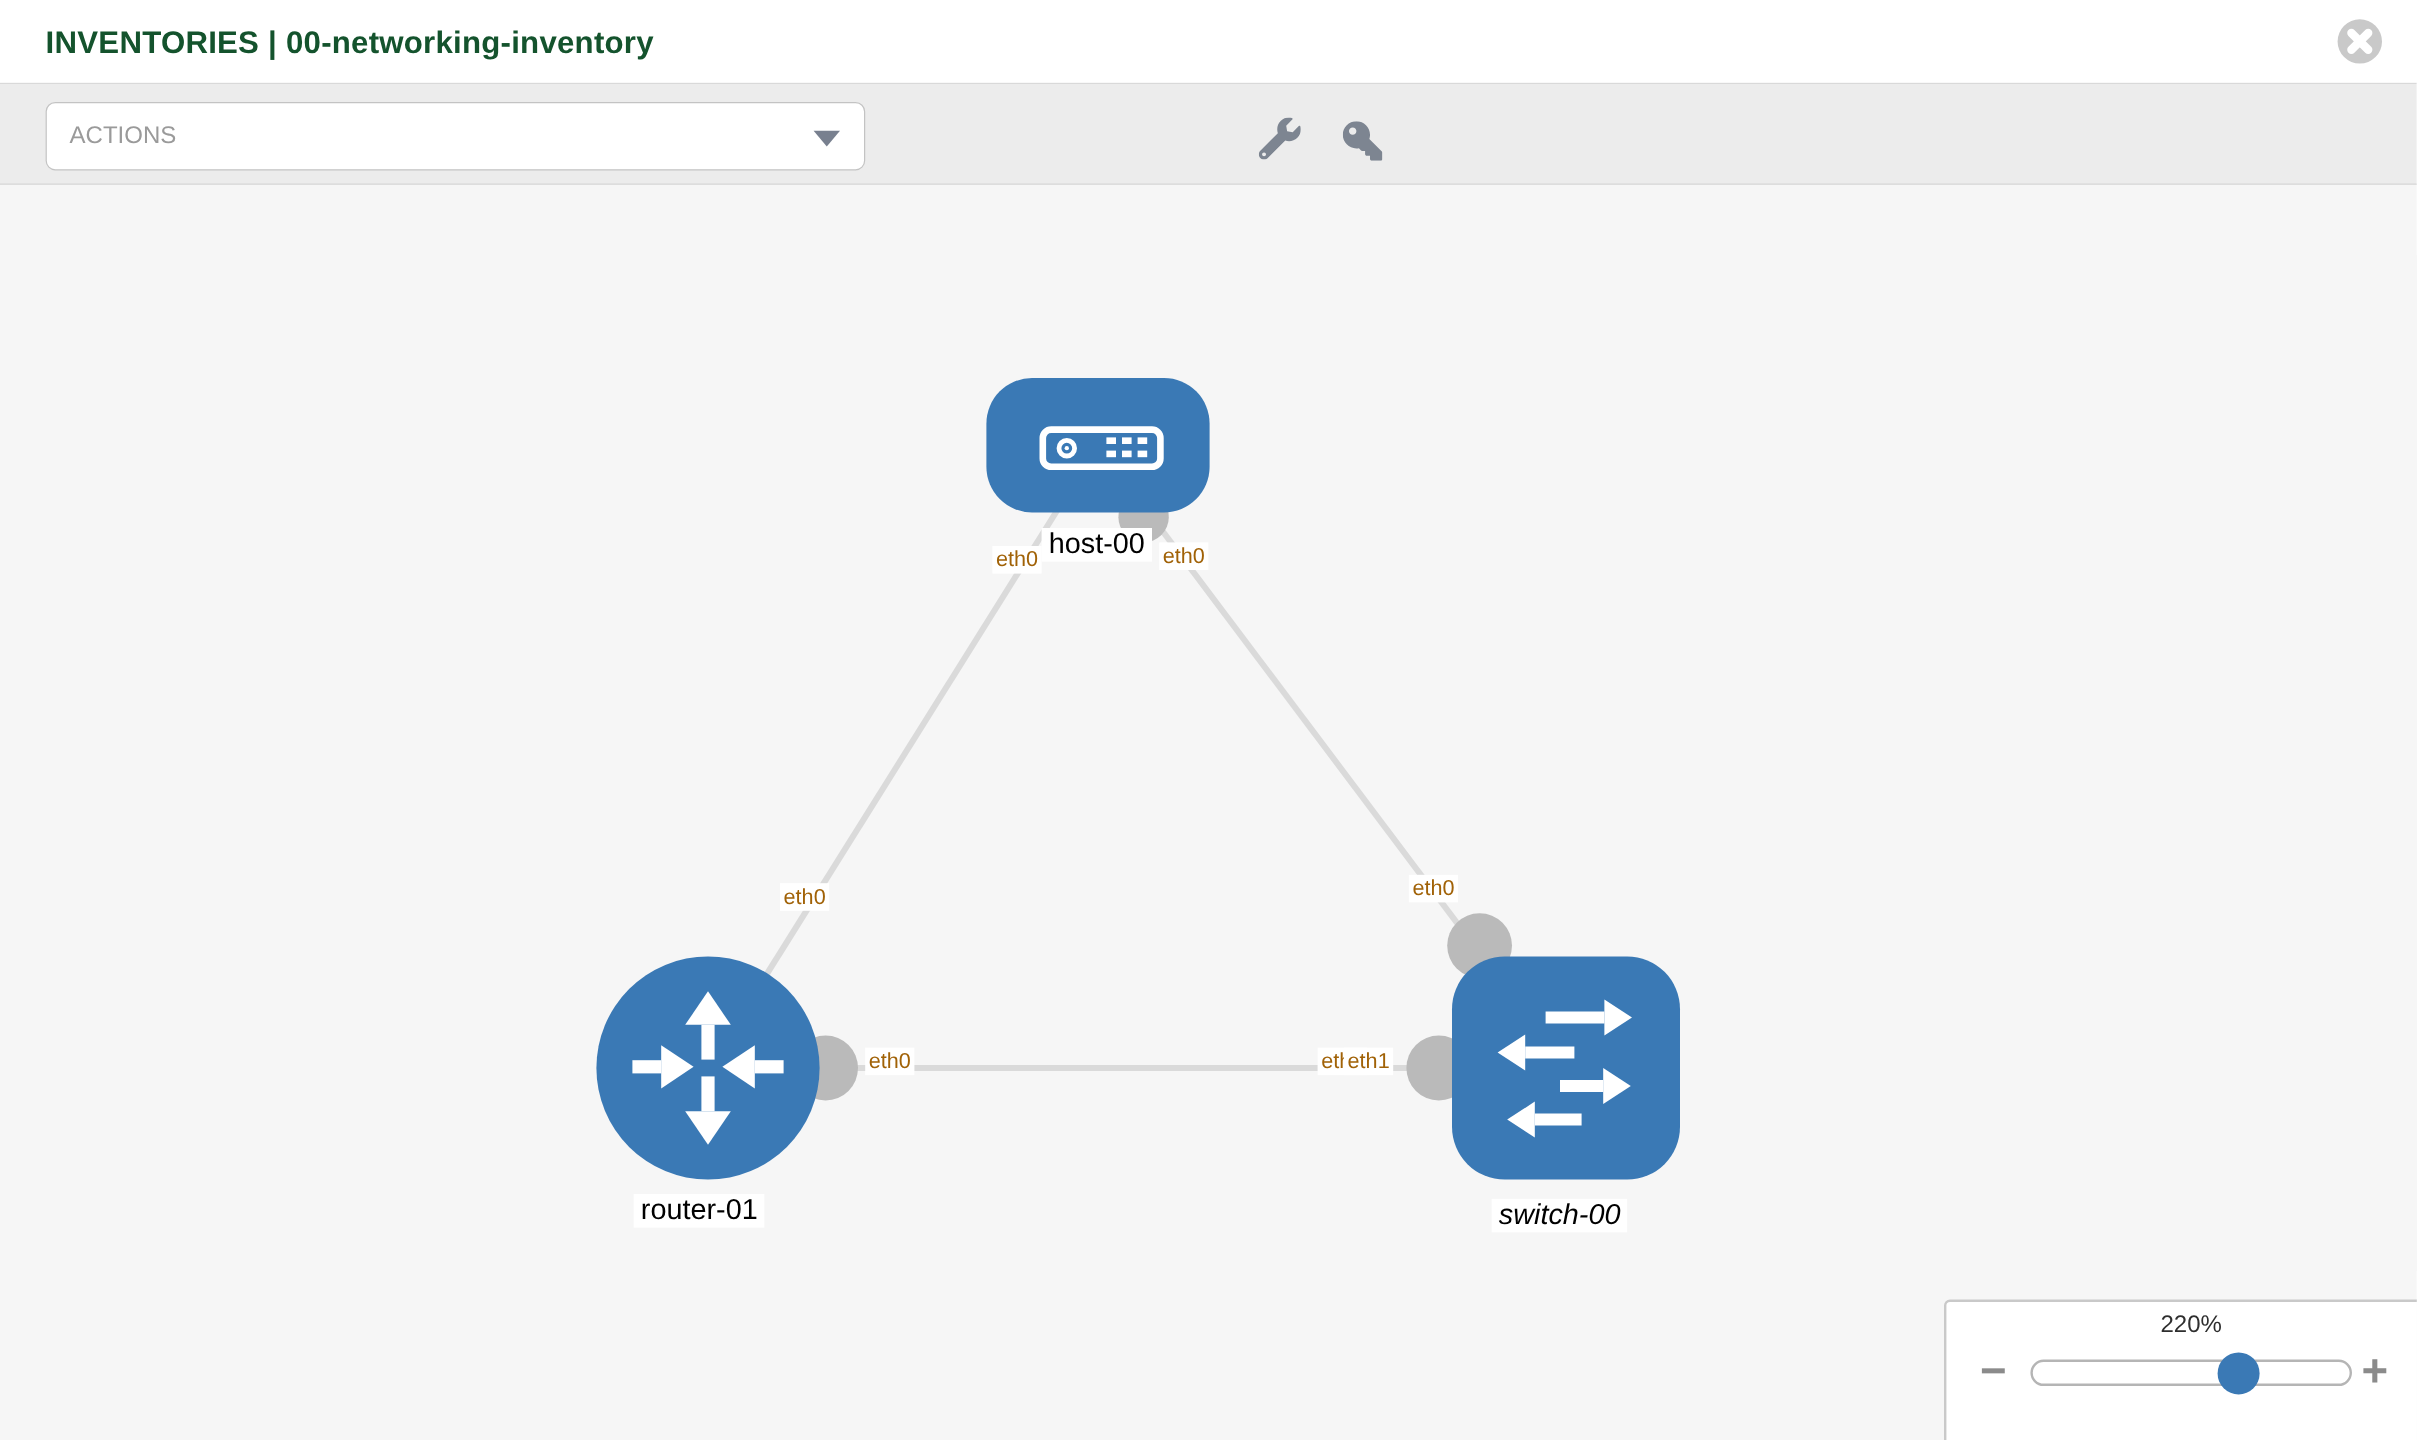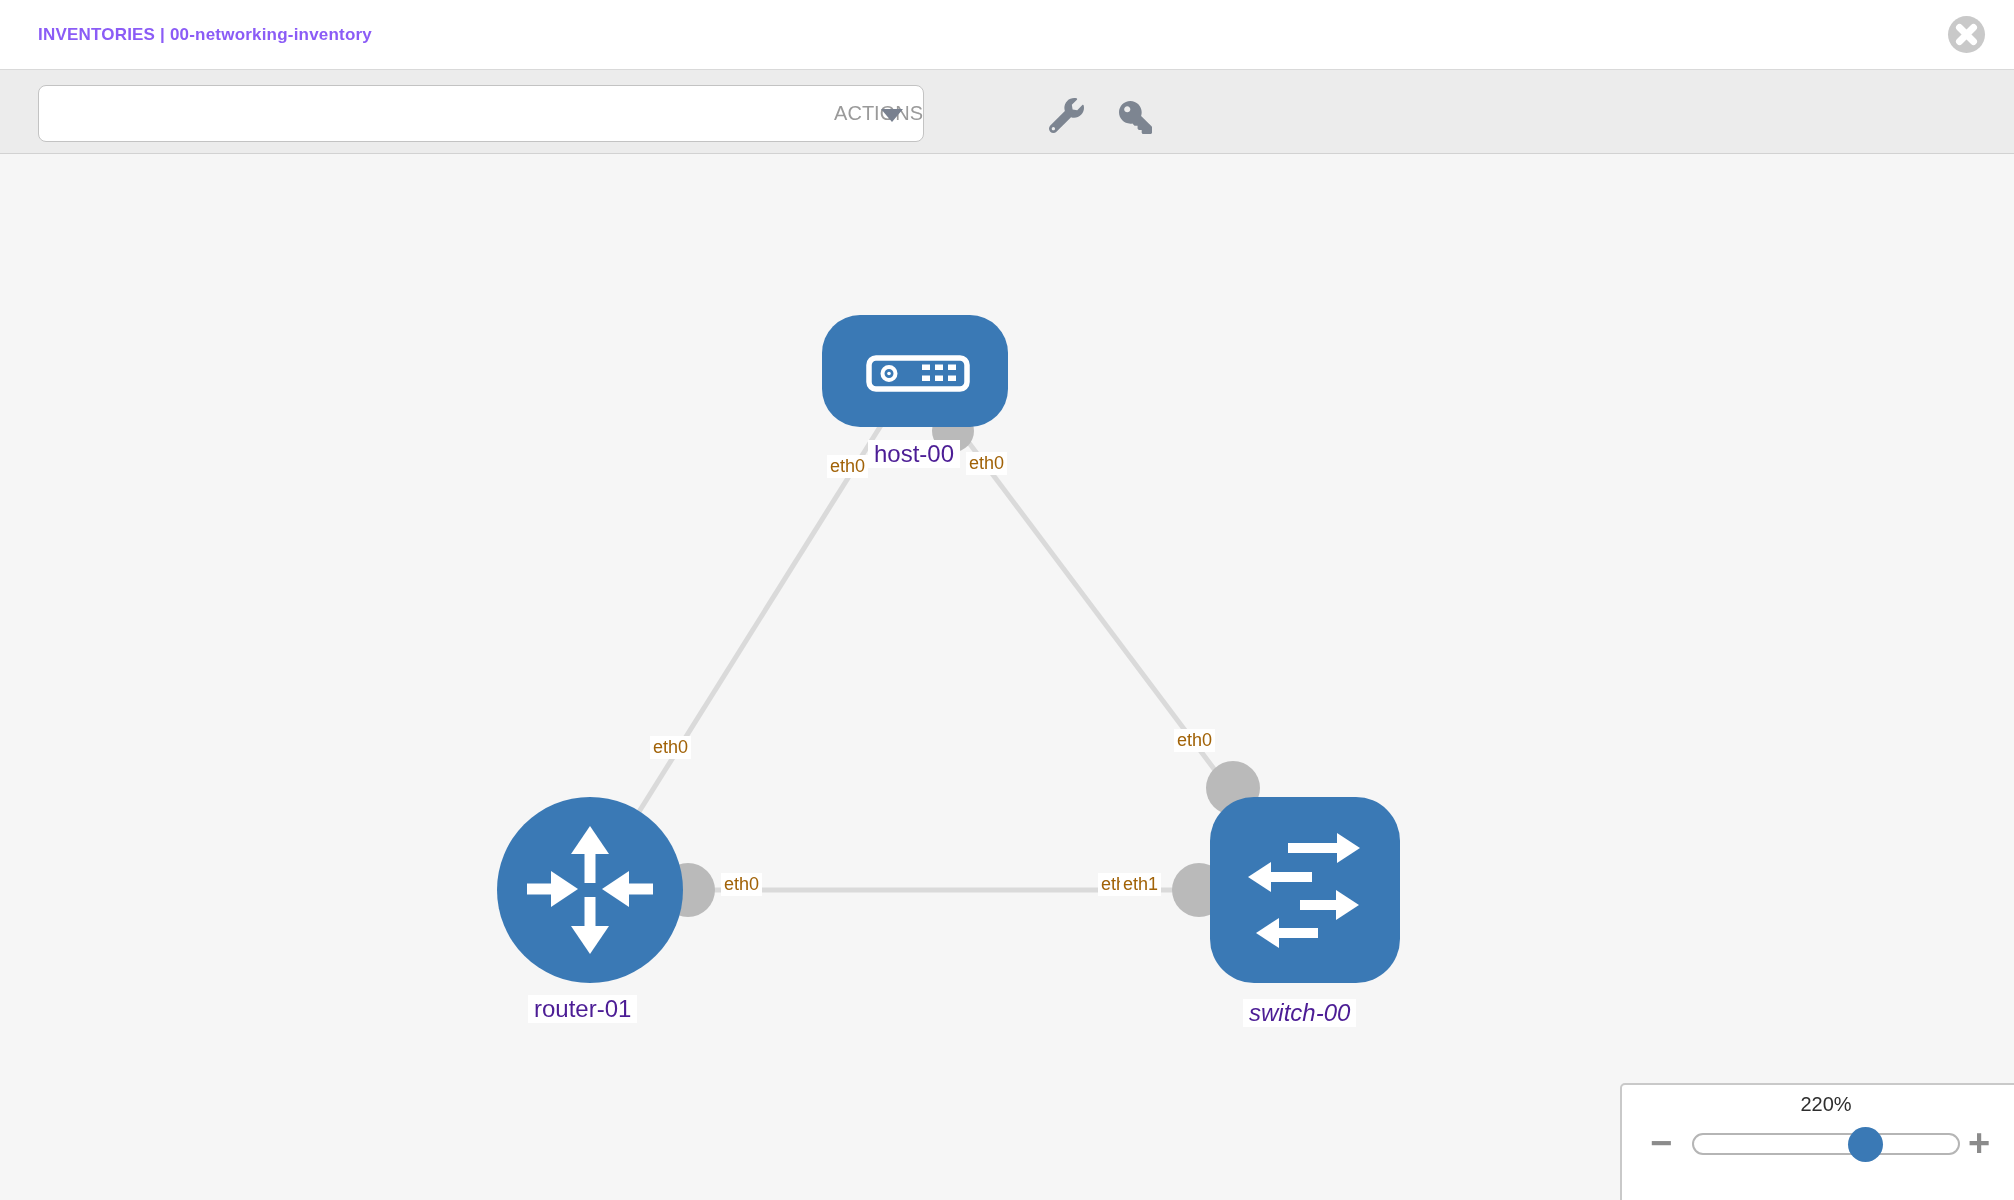--- a/index.html
+++ b/index.html
@@ -4,47 +4,47 @@
 <style>
   * { box-sizing: border-box; margin: 0; padding: 0; }
   html, body { width: 2014px; height: 1200px; overflow: hidden;
     font-family: "Liberation Sans", sans-serif; background: #fff; }
   .stage { position: relative; width: 2014px; height: 1200px; }
 
   
   .header { position: absolute; left: 0; top: 0; width: 2014px; height: 70px;
     background: #fff; border-bottom: 1px solid #d9d9d9; }
   .title { position: absolute; left: 38px; top: 0; line-height: 70px;
-    font-size: 17px; font-weight: bold; color: #8b5cf6; letter-spacing: 0.2px; }
+    font-size: 26px; font-weight: bold; color: #14532d; letter-spacing: 0.2px; }
   .close-btn { position: absolute; right: 28px; top: 15px; width: 39px; height: 39px;
     cursor: pointer; }
 
   
   .toolbar { position: absolute; left: 0; top: 70px; width: 2014px; height: 84px;
     background: #ececec; border-bottom: 1px solid #d2d2d2; }
   .select-box { position: absolute; top: 15px; height: 57px; background: #fff;
     border: 1px solid #c3c3c3; border-radius: 8px; font-size: 20px; color: #9a9a9a;
     line-height: 55px; padding-left: 19px; cursor: pointer; }
-  .select-actions { left: 38px; width: 886px; text-align: right; }
+  .select-actions { left: 38px; width: 683px; }
   .select-search { left: 1183px; width: 794px; }
   .caret { position: absolute; right: 20px; top: 23px; width: 0; height: 0;
     border-left: 11px solid transparent; border-right: 11px solid transparent;
     border-top: 13px solid #78808f; }
   .tool-icon { position: absolute; cursor: pointer; }
   .tool-wrench { left: 1049px; top: 28px; width: 35px; height: 35px; }
   .tool-key { left: 1119px; top: 31px; width: 33px; height: 33px; }
 
   
   .canvas { position: absolute; left: 0; top: 154px; width: 2014px; height: 1046px;
     background: #f6f6f6; }
   .topo-svg { position: absolute; left: 0; top: 0; }
 
   .if-label { position: absolute; font-size: 18px; line-height: 23px; color: #a16207;
     background: #fff; padding: 0 3px; white-space: nowrap; }
-  .node-label { position: absolute; font-size: 24px; line-height: 28px; color: #4c1d95;
+  .node-label { position: absolute; font-size: 24px; line-height: 28px; color: #000000;
     background: #fff; padding: 0 6px; white-space: nowrap; }
   .z5 { z-index: 5; } .z6 { z-index: 6; }
 
   
   .zoom-panel { position: absolute; left: 1620px; top: 929px; width: 400px; height: 125px;
     background: #fff; border: 2px solid #c9c9c9; border-radius: 5px 0 0 0; }
   .zoom-level { position: absolute; left: 70px; top: 8px; width: 268px; text-align: center;
     font-size: 20px; color: #2e2e2e; }
   .zoom-minus, .zoom-plus { position: absolute; top: 36px; font-size: 38px; font-weight: bold;
     color: #8b8b8b; cursor: pointer; line-height: 44px; }

